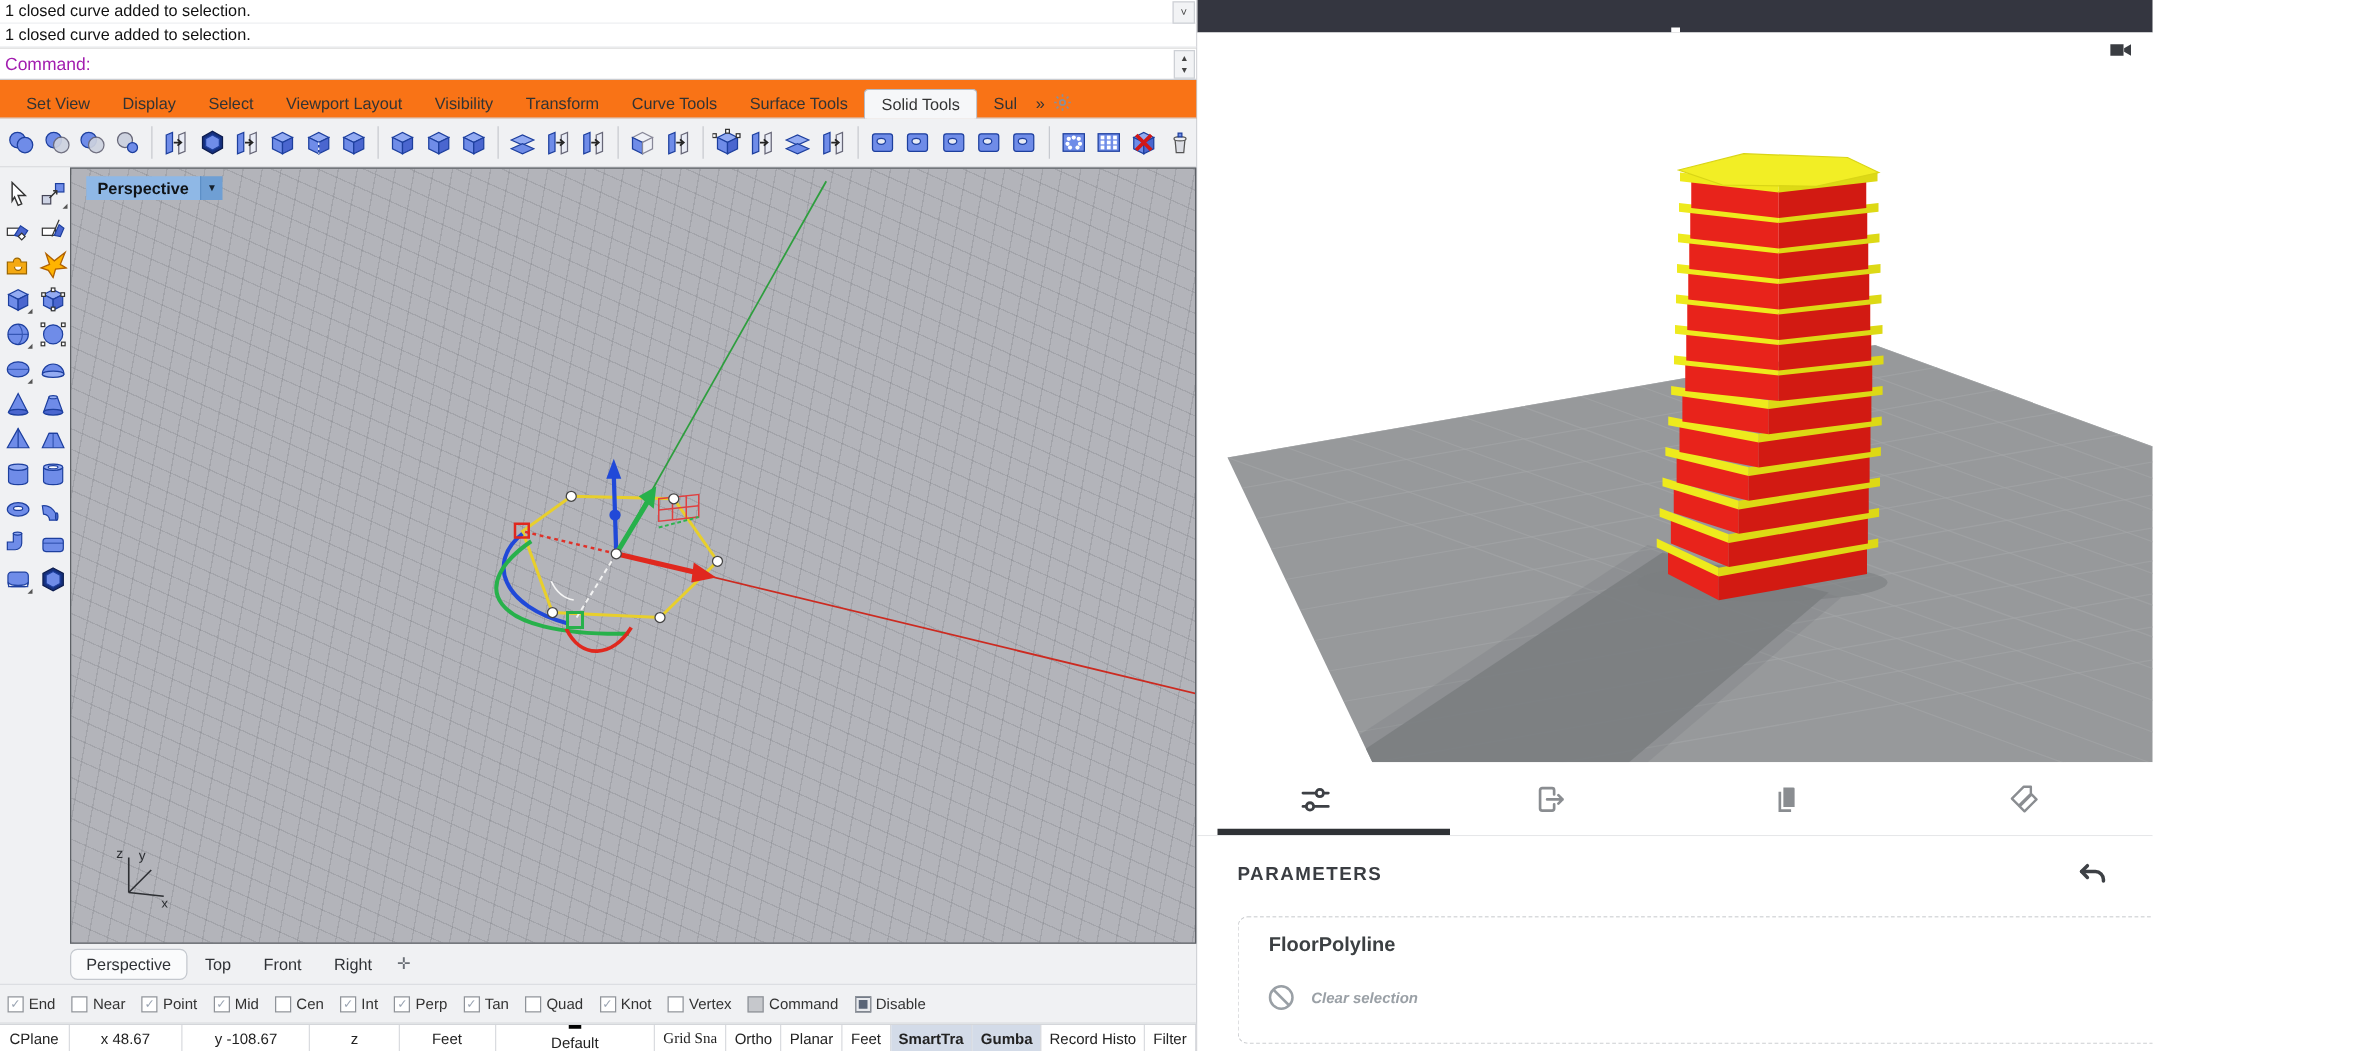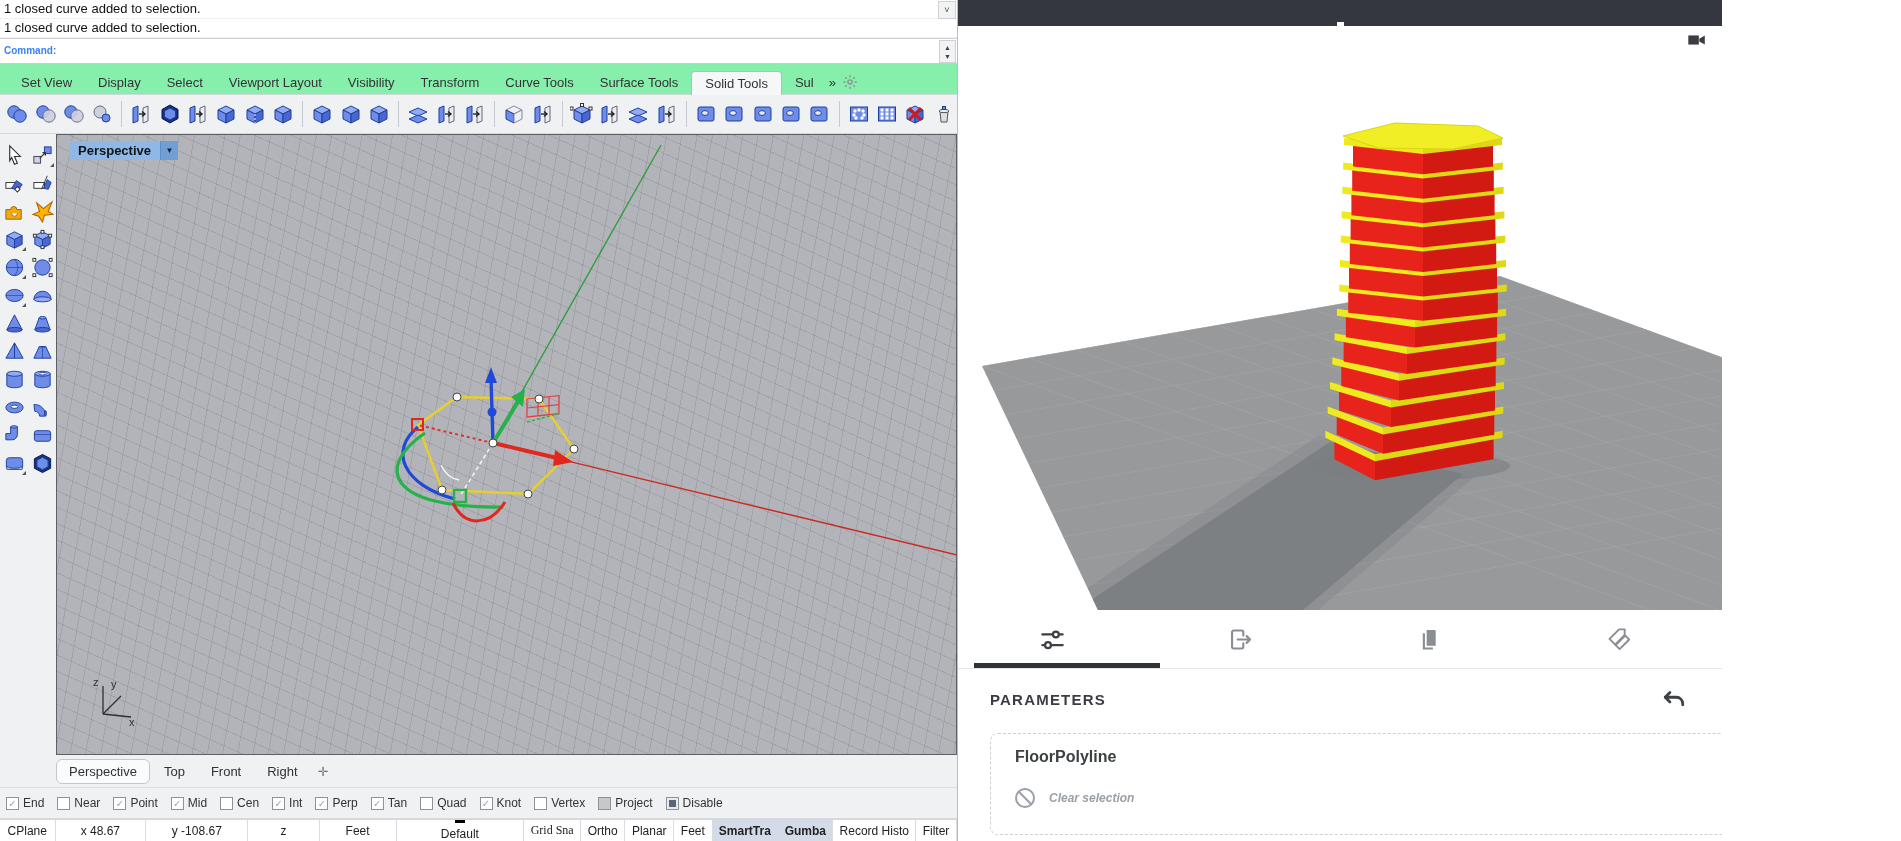--- a/index.html
+++ b/index.html
@@ -5,24 +5,24 @@
   html,body{margin:0;padding:0;background:#fff;}
   #root{position:relative;width:1722px;height:841px;overflow:hidden;
         font-family:"Liberation Sans","DejaVu Sans",sans-serif;display:flex;}
   
   #rhino{width:958px;height:841px;display:flex;flex-direction:column;background:#f0f1f3;border-right:1px solid #b9bcc2;box-sizing:border-box;}
   .history{height:38px;background:#fff;position:relative;border-bottom:1px solid #cfcfcf;}
   .history .hline{height:18px;line-height:18px;font-size:13px;color:#111;padding-left:4px;border-bottom:1px solid #eef0f2;}
   .hist-scroll{position:absolute;right:1px;top:1px;width:16px;height:16px;background:#f2f3f5;border:1px solid #cdd0d5;
                display:flex;align-items:center;justify-content:center;font-size:9px;color:#444;}
   .cmdrow{height:24px;background:#fff;position:relative;border-bottom:1px solid #c9ccd1;}
-  .cmdrow .cmdlabel{font-weight:bold;font-size:10px;color:#3b82f6;padding-left:4px;line-height:24px;}
+  .cmdrow .cmdlabel{font-weight:normal;font-size:14px;color:#a21caf;padding-left:4px;line-height:24px;}
   .spinner{position:absolute;right:1px;top:1px;width:15px;height:21px;border:1px solid #cdd0d5;background:#f2f3f5;
            display:flex;flex-direction:column;align-items:center;justify-content:center;font-size:7px;color:#444;line-height:9px;}
-  .tabs{height:30px;display:flex;align-items:flex-end;background:#86efac;padding-left:8px;border-bottom:1px solid #d3d6db;}
+  .tabs{height:30px;display:flex;align-items:flex-end;background:#f97316;padding-left:8px;border-bottom:1px solid #d3d6db;}
   .rtab{font-size:13px;color:#333;padding:4px 13px;cursor:default;white-space:nowrap;}
   .rtab.active{background:#f6f7f9;border:1px solid #b5bac4;border-bottom:none;border-radius:4px 4px 0 0;position:relative;top:1px;}
   .tab-ovf{font-size:13px;color:#333;padding:4px 2px;}
   .gear{width:16px;height:16px;margin:0 4px 4px 4px;color:#8a8f98;}
   .toolbar{height:38px;display:flex;align-items:center;background:#f0f1f3;border-bottom:1px solid #d6d8dc;padding-left:4px;gap:2px;}
   .ticon{width:30px;height:30px;display:flex;align-items:center;justify-content:center;border-radius:2px;}
   .tsep{width:1px;height:26px;background:#c7cad0;margin:0 4px;}
   .main{flex:1;display:flex;min-height:0;}
   .sidestrip{width:56px;background:#f0f1f3;padding-top:8px;display:grid;grid-template-columns:26px 26px;gap:2px;justify-content:center;align-content:start;}
   .sicon{width:26px;height:26px;display:flex;align-items:center;justify-content:center;position:relative;}
@@ -631,21 +631,21 @@
         <label class="oitem">
           <span class="cb">✓</span>
           <span>Knot</span>
         </label>
         <label class="oitem">
           <span class="cb"></span>
           <span>Vertex</span>
         </label>
         <label class="oitem">
           <span class="cb filled"></span>
-          <span>Project</span>
+          <span>Command</span>
         </label>
         <label class="oitem">
           <span class="cb dark"></span>
           <span>Disable</span>
         </label>
       </div>
 
     <div class="statusbar" id="statusbar">
         <div class="scell" style="width: 56px;">CPlane</div>
         <div class="scell" style="width: 92px;">x 48.67</div>

